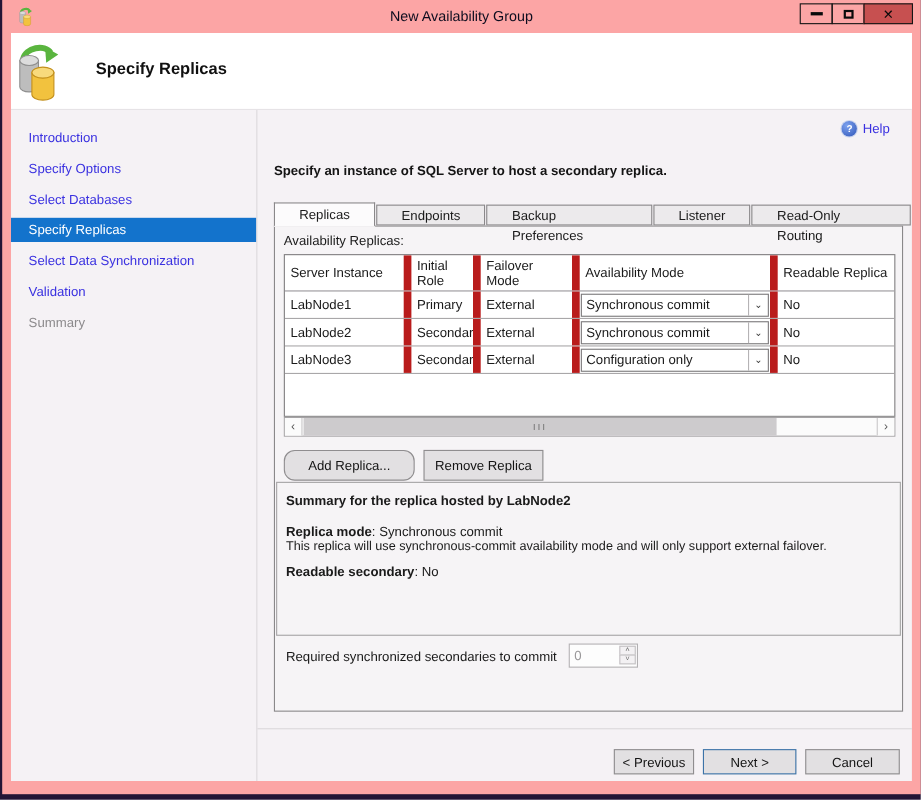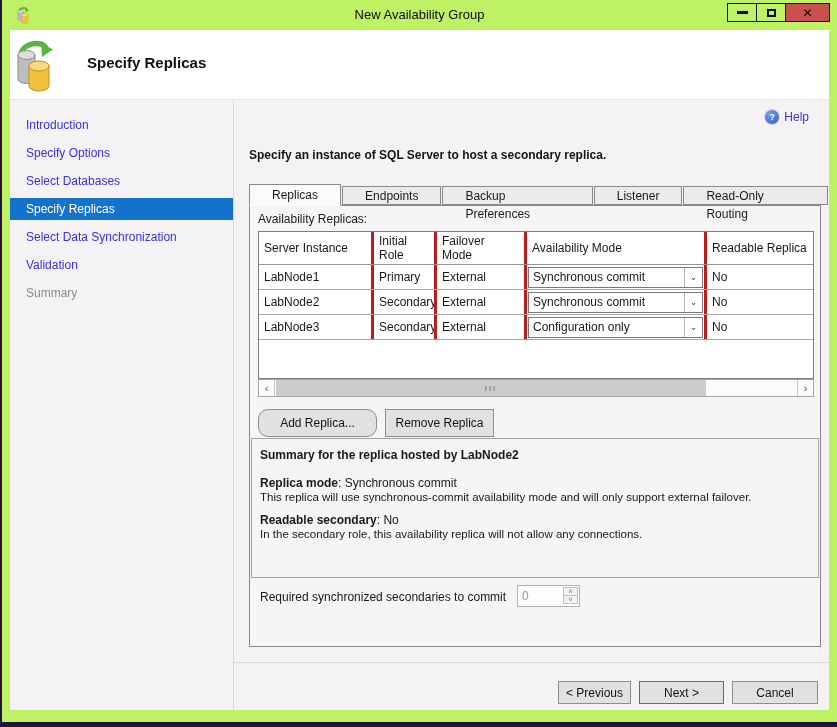--- a/index.html
+++ b/index.html
@@ -1,19 +1,19 @@
 <!DOCTYPE html>
 <html><head>
 <meta charset="utf-8">
 <style>
   * { margin:0; padding:0; box-sizing:border-box; }
   html,body { width:837px; height:727px; }
   body { background:#241536; font-family:"Liberation Sans","DejaVu Sans",sans-serif; font-size:12px; color:#1a1a1a; overflow:hidden; }
 
-  .window { position:absolute; left:2px; top:0; width:835px; height:722px; background:#bef264; }
+  .window { position:absolute; left:2px; top:0; width:835px; height:722px; background:#fca5a5; }
 
   
   .titlebar { position:absolute; left:0; top:0; right:0; height:30px; }
   .title-icon { position:absolute; left:12px; top:6px; width:18px; height:18px; }
   .title-text { position:absolute; left:0; right:0; top:7px; text-align:center; font-size:13px; color:#0d0d1f; }
   .win-controls { position:absolute; right:7px; top:3px; display:flex; }
   .win-btn { width:30px; height:19px; border:1px solid #151515; display:flex; align-items:center; justify-content:center; margin-left:-1px; }
   .win-btn.close { width:45px; background:#c75050; }
   .glyph-min { width:11px; height:3px; background:#0a0a0a; }
   .glyph-max { width:9px; height:8px; border:2px solid #0a0a0a; }
@@ -43,21 +43,21 @@
   .tab { height:19px; line-height:18px; padding:0 22px; background:#eceaec; border:1px solid #8a888a; margin-right:1px; cursor:pointer; color:#1a1a1a; }
   .tab.active { height:22px; line-height:21px; background:#fcfbfc; border-bottom:1px solid #fcfbfc; margin-bottom:-1px; }
 
   .tab-panel { position:absolute; left:15px; top:105px; width:572px; height:442px; border:1px solid #8a888a; background:#f6f4f6;padding-left:20px; }
   .avail-label { position:absolute; left:8px; top:6px; }
 
   .grid { position:absolute; left:8px; top:25px; width:556px; height:148px; background:#ffffff; border:1px solid #7f7d7f; overflow:hidden; }
   .grid-row { display:flex; width:100%; }
   .grid-head { height:33px; border-bottom:1px solid #98969a; }
   .grid-data { height:25px; border-bottom:1px solid #a9a7a9; }
-  .gc { border-right:3px solid #b91c1c; padding-left:5px; display:flex; align-items:center; overflow:hidden; white-space:pre-line; }
+  .gc { border-right:7px solid #b91c1c; padding-left:5px; display:flex; align-items:center; overflow:hidden; white-space:pre-line; }
   .gc:last-child { border-right:none; flex:1; }
   .c0 { width:115px; } .c1 { width:63px; } .c2 { width:90px; } .c3 { width:180px; }
   .gc.combo-cell { padding:1px; }
   .combo { width:100%; height:21px; background:#ffffff; border:1px solid #7a787a; display:flex; align-items:center; cursor:pointer; }
   .combo-text { flex:1; padding-left:4px; white-space:nowrap; overflow:hidden; }
   .combo-btn { width:18px; align-self:stretch; border-left:1px solid #b5b3b5; display:flex; align-items:center; justify-content:center; font-size:9px; color:#3a3a3a; }
 
   .hscroll { position:absolute; left:8px; top:173px; width:556px; height:18px; border:1px solid #a5a3a5; background:#fbfbfb; }
   .scroll-arrow { position:absolute; top:0; width:16px; height:16px; display:flex; align-items:center; justify-content:center; font-size:11px; color:#555; cursor:pointer; background:#fbfbfb; }
   .scroll-arrow.left { left:0; border-right:1px solid #c9c7c9; }
@@ -222,21 +222,20 @@
 
         <div class="summary-box">
           <div class="sum-title">Summary for the replica hosted by LabNode2</div>
           <div class="sum-line">
             <span class="sum-bold">Replica mode</span><span>: Synchronous commit</span>
           </div>
           <div class="sum-desc">This replica will use synchronous-commit availability mode and will only support external failover.</div>
           <div class="sum-line second">
             <span class="sum-bold">Readable secondary</span><span>: No</span>
           </div>
-          <div class="sum-desc">In the secondary role, this availability replica will not allow any connections.</div>
         </div>
 
         <div class="commit-label">Required synchronized secondaries to commit</div>
         <div class="spinner">
           <span class="spin-value">0</span>
           <div class="spin-btns">
             <div class="spin-btn">˄</div>
             <div class="spin-btn">˅</div>
           </div>
         </div>

